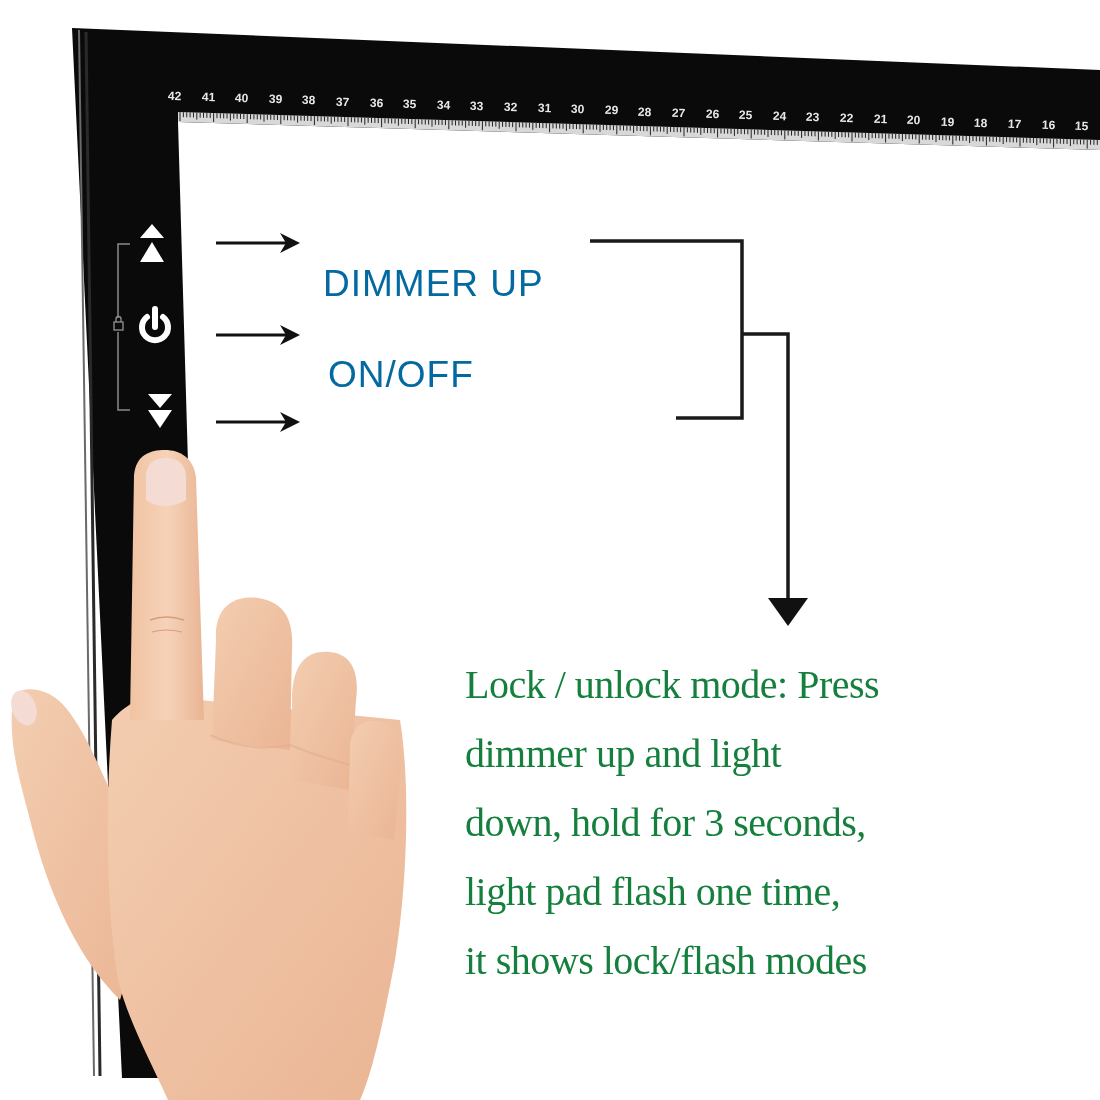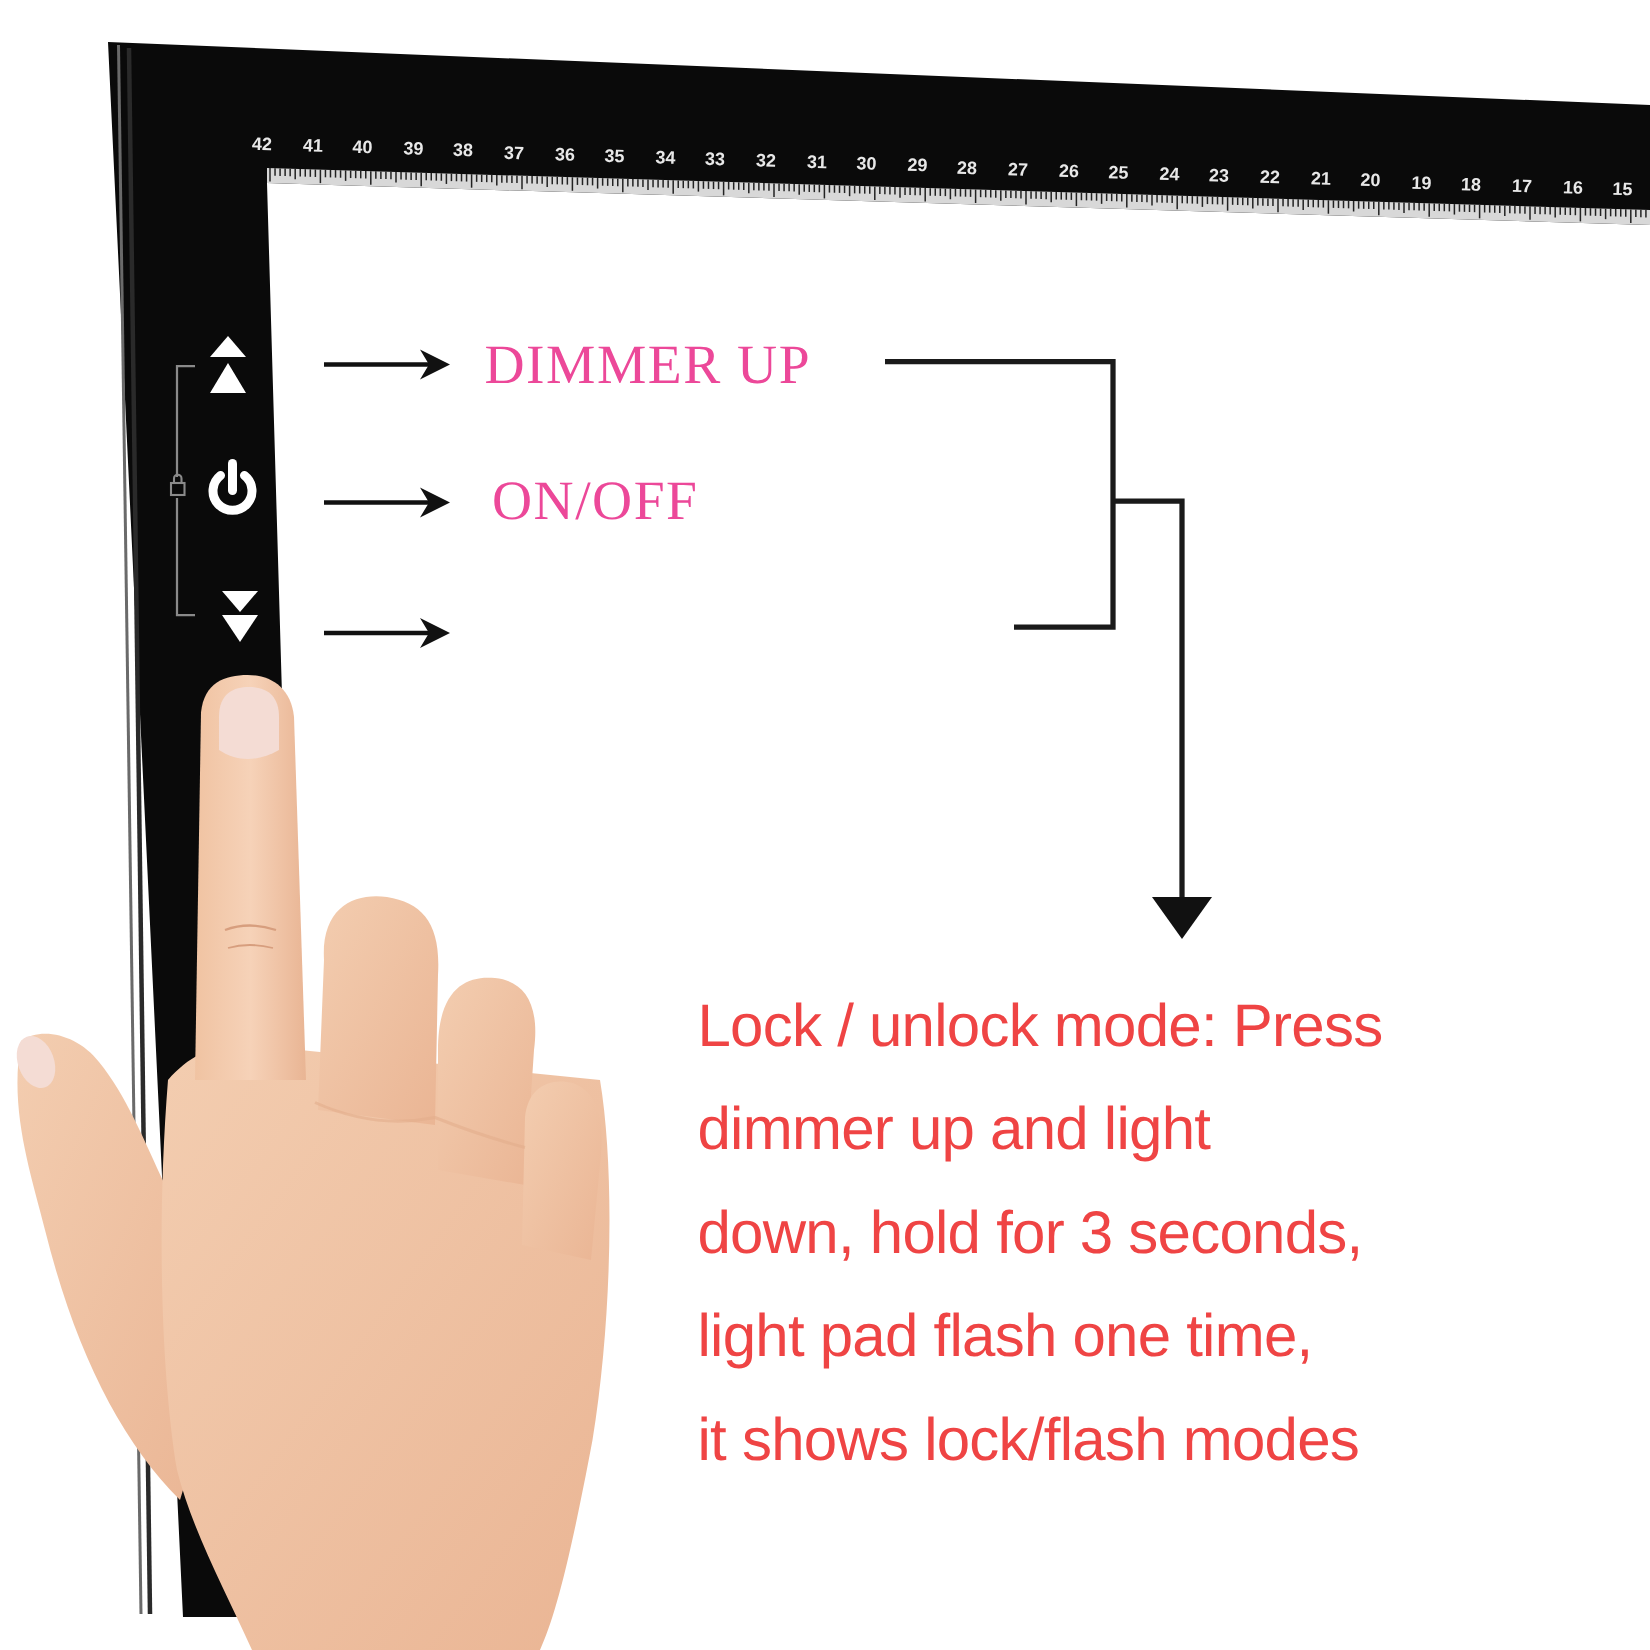--- a/index.html
+++ b/index.html
@@ -1,20 +1,20 @@
 <!DOCTYPE html>
 <html><head>
   <meta charset="utf-8">
   <style>
     html, body { margin: 0; padding: 0; background: #ffffff; }
     body { width: 1100px; height: 1100px; position: relative; overflow: hidden; font-family: "DejaVu Sans", sans-serif; }
     .stage { position: absolute; left: 0; top: 0; width: 1100px; height: 1100px; }
     .ruler-num { position: absolute; color: #e8e8e8; font-family: "Liberation Sans", sans-serif; font-weight: bold; font-size: 12px; line-height: 12px; transform: rotate(2deg); }
-    .label { position: absolute; color: #ec4899; font-family: Liberation Serif, serif; font-size: 37px; letter-spacing: 1px; line-height: 40px; white-space: nowrap; }
-    .desc { position: absolute; left: 465px; top: 650px; width: 620px; color: #ef4444; font-family: Liberation Sans, sans-serif; font-size: 40px; line-height: 69px; }
+    .label { position: absolute; color: #0369a1; font-family: Liberation Sans, sans-serif; font-size: 37px; letter-spacing: 1px; line-height: 40px; white-space: nowrap; margin-top: 40px; }
+    .desc { position: absolute; left: 465px; top: 650px; width: 620px; color: #15803d; font-family: Liberation Serif, serif; font-size: 40px; line-height: 69px; }
     .desc-line { display: block; white-space: nowrap; letter-spacing: -0.5px; }
   </style>
 </head>
 <body>
 
 <div class="stage">
 
   <svg width="1100" height="1100" viewBox="0 0 1100 1100" style="position:absolute;left:0;top:0;">
     <defs>
       <linearGradient id="skinGrad" x1="0" y1="0" x2="1" y2="1">

